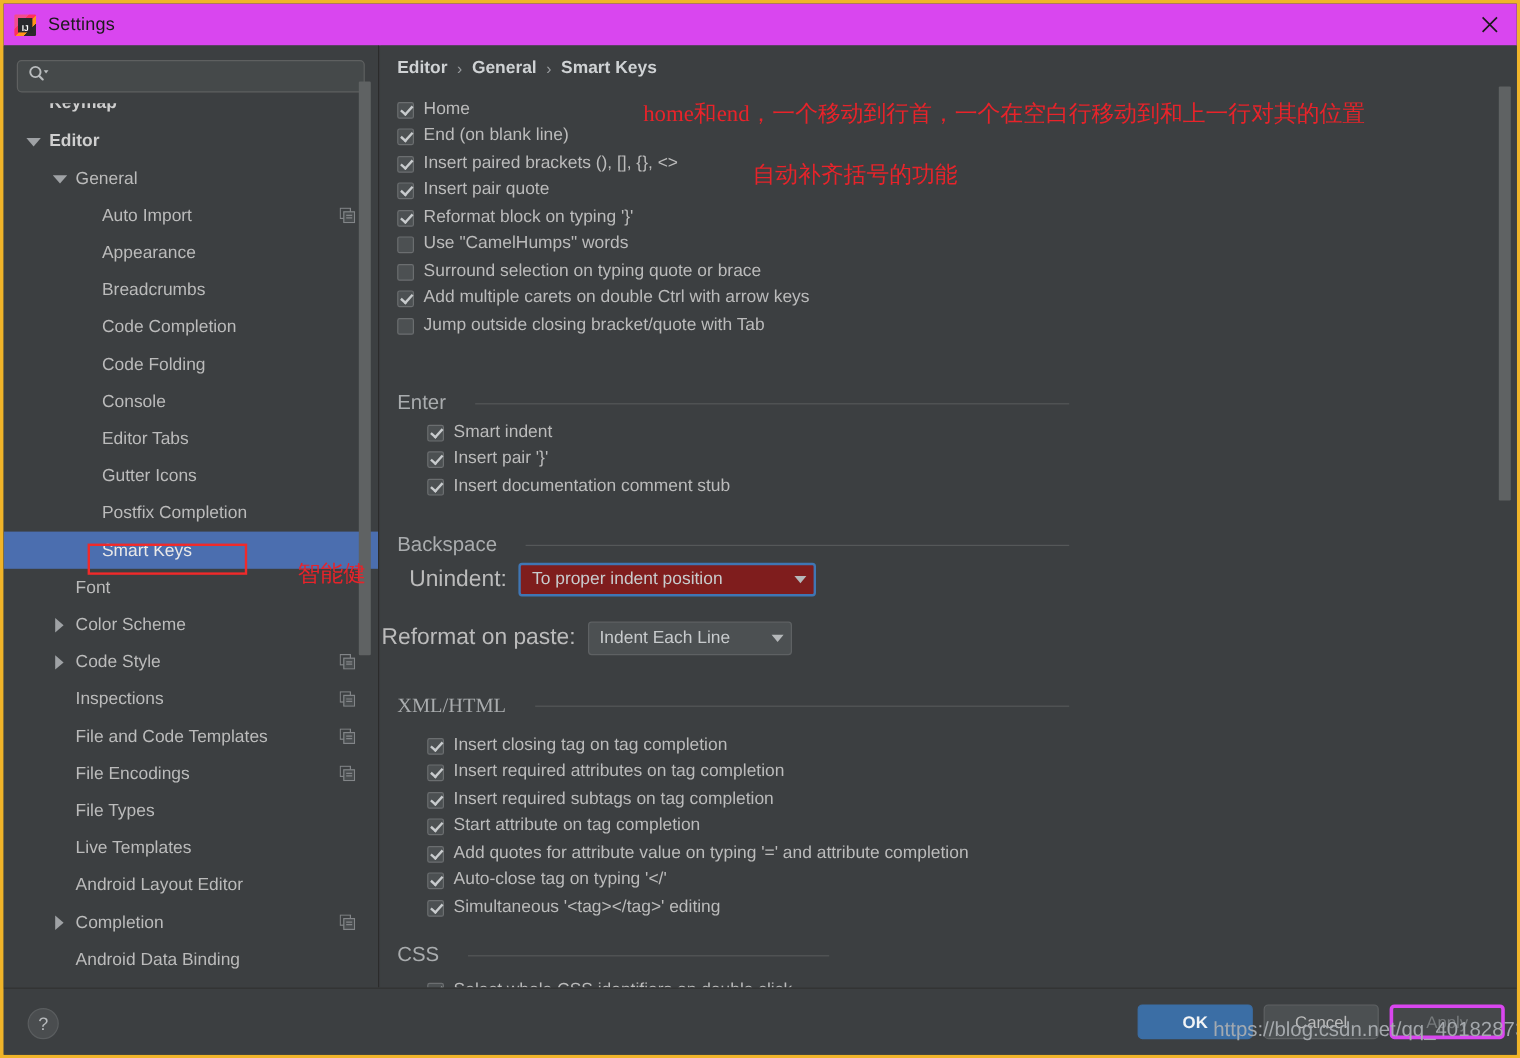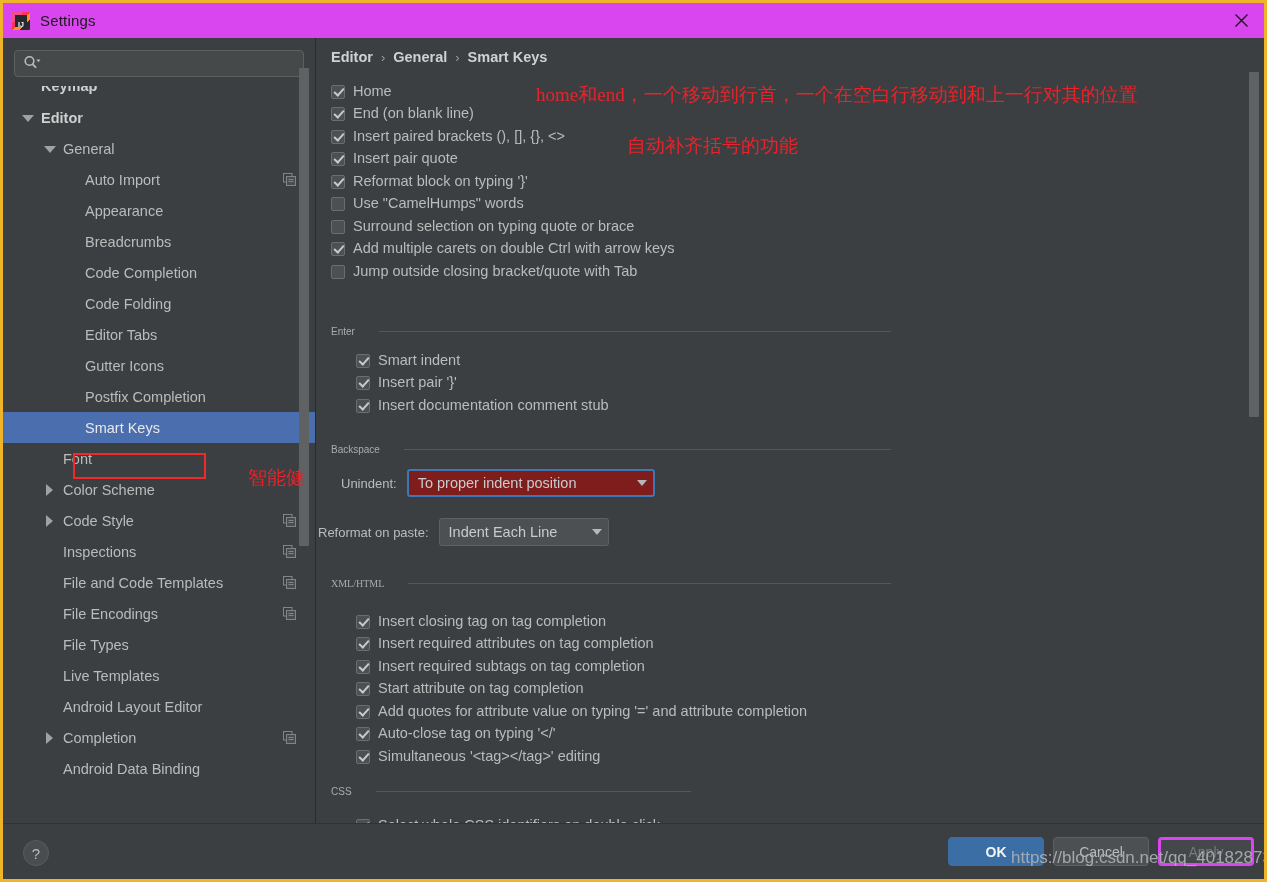--- a/index.html
+++ b/index.html
@@ -178,28 +178,28 @@
   .cb.on::after {
     content: ""; position: absolute;
     left: 4px; top: 0px; width: 4px; height: 8px;
     border: solid #c8cbcd; border-width: 0 2px 2px 0;
     transform: rotate(42deg);
   }
 
   .group-head {
     position: absolute;
     display: flex; align-items: center; gap: 24px;
-    color: #a9acae; font-size: 10px;
+    color: #a9acae; font-size: 17px;
   }
   .group-head .rule {
     height: 1px; background: #555859;
   }
 
   .field-row { position: absolute; display: flex; align-items: center; }
-  .field-label { color: #bbbbbb; font-size: 13px; margin-right: 10px; }
+  .field-label { color: #bbbbbb; font-size: 19px; margin-right: 10px; }
   .combo {
     background: #4c5052;
     border: 1px solid #5e6163;
     border-radius: 3px;
     height: 28px;
     display: flex; align-items: center;
     color: #c8cbcd; font-size: 14.5px;
     padding: 0 6px 0 9px;
     cursor: pointer;
   }
@@ -352,20 +352,24 @@
           <div class="tree-row">
             <span class="twisty" style="margin-left: 62px;"></span>
             <span class="tree-label" style="margin-left: 6px;">Code Completion</span>
           </div>
           <div class="tree-row">
             <span class="twisty" style="margin-left: 62px;"></span>
             <span class="tree-label" style="margin-left: 6px;">Code Folding</span>
           </div>
           <div class="tree-row">
             <span class="twisty" style="margin-left: 62px;"></span>
+            <span class="tree-label" style="margin-left: 6px;">Console</span>
+          </div>
+          <div class="tree-row">
+            <span class="twisty" style="margin-left: 62px;"></span>
             <span class="tree-label" style="margin-left: 6px;">Editor Tabs</span>
           </div>
           <div class="tree-row">
             <span class="twisty" style="margin-left: 62px;"></span>
             <span class="tree-label" style="margin-left: 6px;">Gutter Icons</span>
           </div>
           <div class="tree-row">
             <span class="twisty" style="margin-left: 62px;"></span>
             <span class="tree-label" style="margin-left: 6px;">Postfix Completion</span>
           </div>

